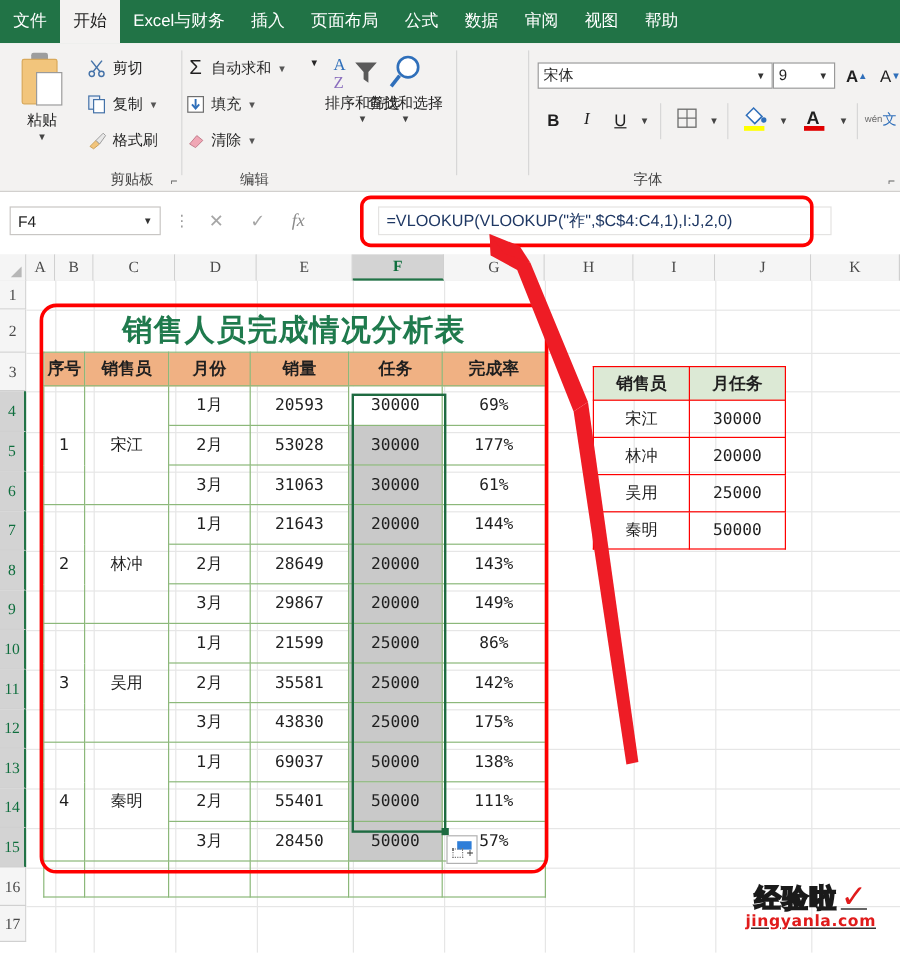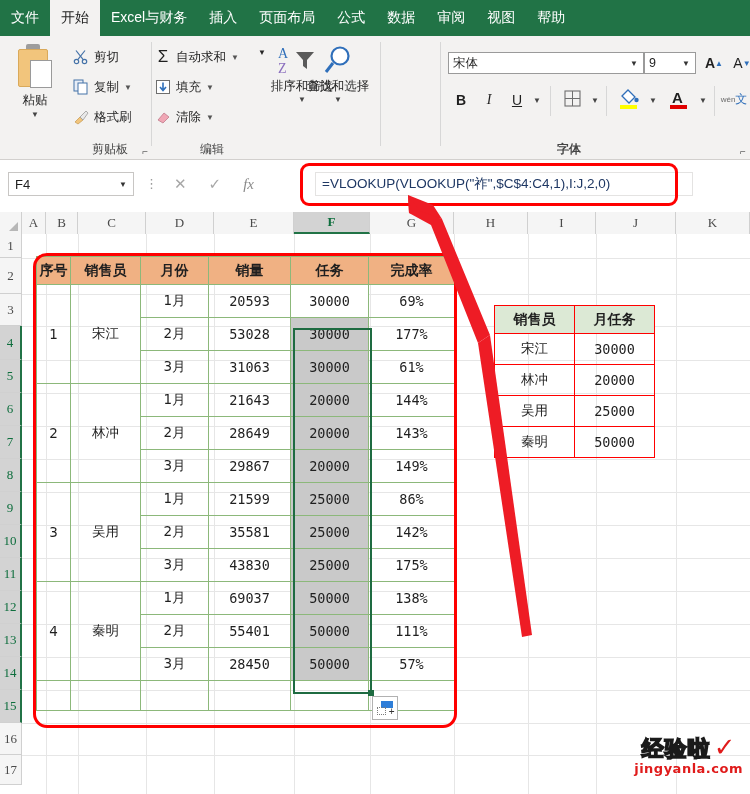--- a/index.html
+++ b/index.html
@@ -194,21 +194,21 @@
   .hl-main {
     position:absolute; left:33px; top:253px; width:424px; height:475px;
     border:3px solid #ff0000; border-radius:14px; pointer-events:none;
   }
 
   
   .arrow-svg { position:absolute; left:300px; top:195px; pointer-events:none;}
 
   
   .watermark {
-    position:absolute; right:7px; bottom:18px; text-align:center; pointer-events:none;
+    position:absolute; right:20px; bottom:18px; text-align:center; pointer-events:none;text-decoration:underline;
   }
   .wm-line1 {
     font-size:22px; font-weight:bold; color:#ffffff;
     font-family:"DejaVu Sans","Liberation Sans",sans-serif;
     -webkit-text-stroke:1.5px #1a1a1a;
     letter-spacing:1px; display:inline-block;
   }
   .wm-check { color:#e01b1b; font-size:26px; font-weight:bold; margin-left:3px;}
   .wm-line2 {
     font-size:13px; font-weight:bold; color:#e01b1b; letter-spacing:0.5px;
@@ -403,21 +403,21 @@
     </div>
     <div class="fbtn" style="left:396px; top:56px; width:14px; height:16px; font-size:8px; color:#444;">▼</div>
     <div class="grp-sep" style="left:414px; top:50px; height:30px;"></div>
 
     <div class="fbtn" style="left:422px; top:48px; width:24px; height:30px; flex-direction:row;">
       <span style="font-size:8px; color:#6a6a6a;">wén</span>
       <span style="font-size:12px; color:#2f6fba;">文</span>
     </div>
     <div class="fbtn" style="left:448px; top:56px; width:14px; height:16px; font-size:8px; color:#444;">▼</div>
 
-    <div class="grp-label" style="left:144px; width:250px;font-weight:bold;">字体</div>
+    <div class="grp-label" style="left:115px; width:250px;">字体</div>
     <div class="dlg-launcher" style="left:440px;">⌐</div>
     <div class="grp-sep" style="left:140px;"></div>
   </div>
 </div>
 
 <div class="namebox-row">
   <div class="namebox">
     <span class="nv">F4</span>
     <span class="nc">▼</span>
   </div>
@@ -489,20 +489,21 @@
   <div class="hline" style="top:324px;"></div>
   <div class="hline" style="top:357px;"></div>
   <div class="hline" style="top:390px;"></div>
   <div class="hline" style="top:423px;"></div>
   <div class="hline" style="top:456px;"></div>
   <div class="hline" style="top:489px;"></div>
   <div class="hline" style="top:521px;"></div>
 </div>
 
 <div class="maintable">
+  <div class="tbl-title">销售人员完成情况分析表</div>
   <table class="grid-tbl">
     <colgroup>
       <col style="width:34px">
         <col style="width:70px">
         <col style="width:68px">
       <col style="width:82px">
         <col style="width:78px">
         <col style="width:86px">
     </colgroup>
     <thead>

